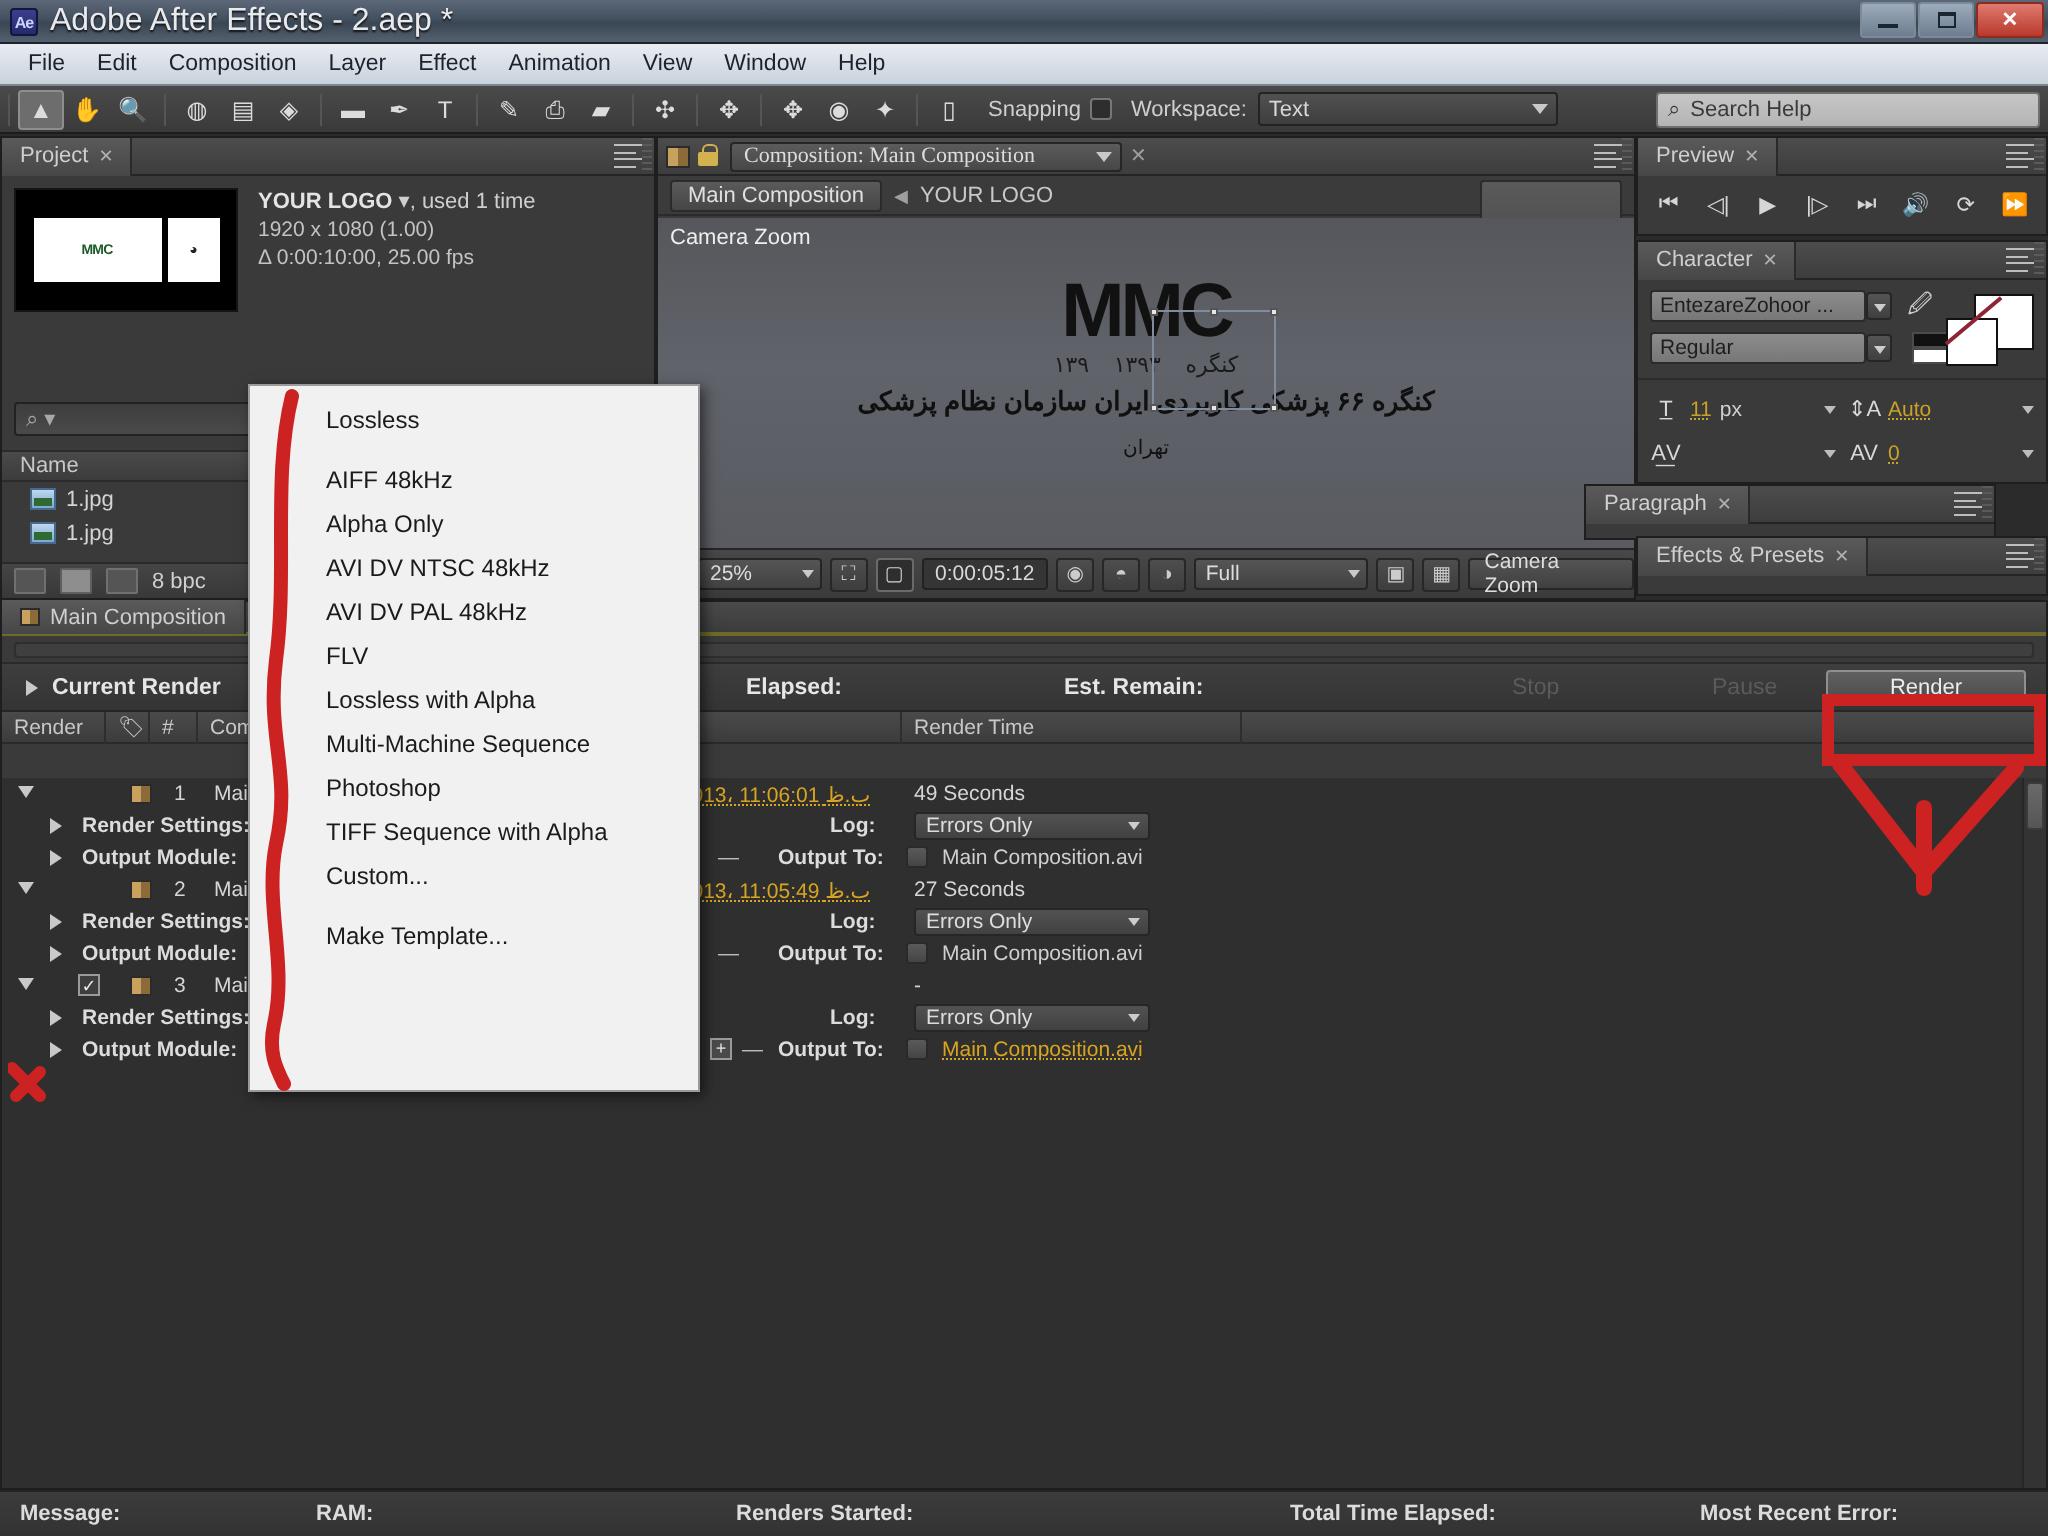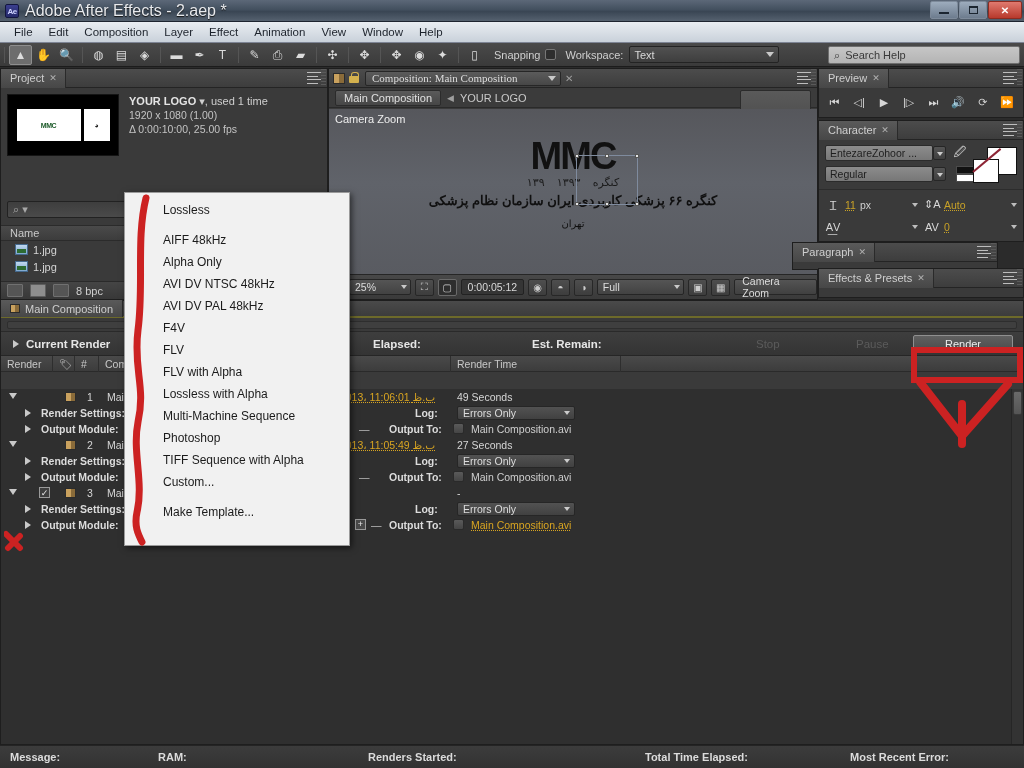--- a/index.html
+++ b/index.html
@@ -756,23 +756,21 @@
     <span class="sb" style="left:850px">Most Recent Error:</span>
   </div>
 
   <div id="dropdown">
     <div class="dd-item">Lossless</div>
     <div class="dd-gap"></div>
     <div class="dd-item">AIFF 48kHz</div>
     <div class="dd-item">Alpha Only</div>
     <div class="dd-item">AVI DV NTSC 48kHz</div>
     <div class="dd-item">AVI DV PAL 48kHz</div>
-    <div class="dd-item">F4V</div>
     <div class="dd-item">FLV</div>
-    <div class="dd-item">FLV with Alpha</div>
     <div class="dd-item">Lossless with Alpha</div>
     <div class="dd-item">Multi-Machine Sequence</div>
     <div class="dd-item">Photoshop</div>
     <div class="dd-item">TIFF Sequence with Alpha</div>
     <div class="dd-item">Custom...</div>
     <div class="dd-gap"></div>
     <div class="dd-item">Make Template...</div>
   </div>
 
   <div class="ann" style="left:124px; top:190px; width:40px; height:360px;">

